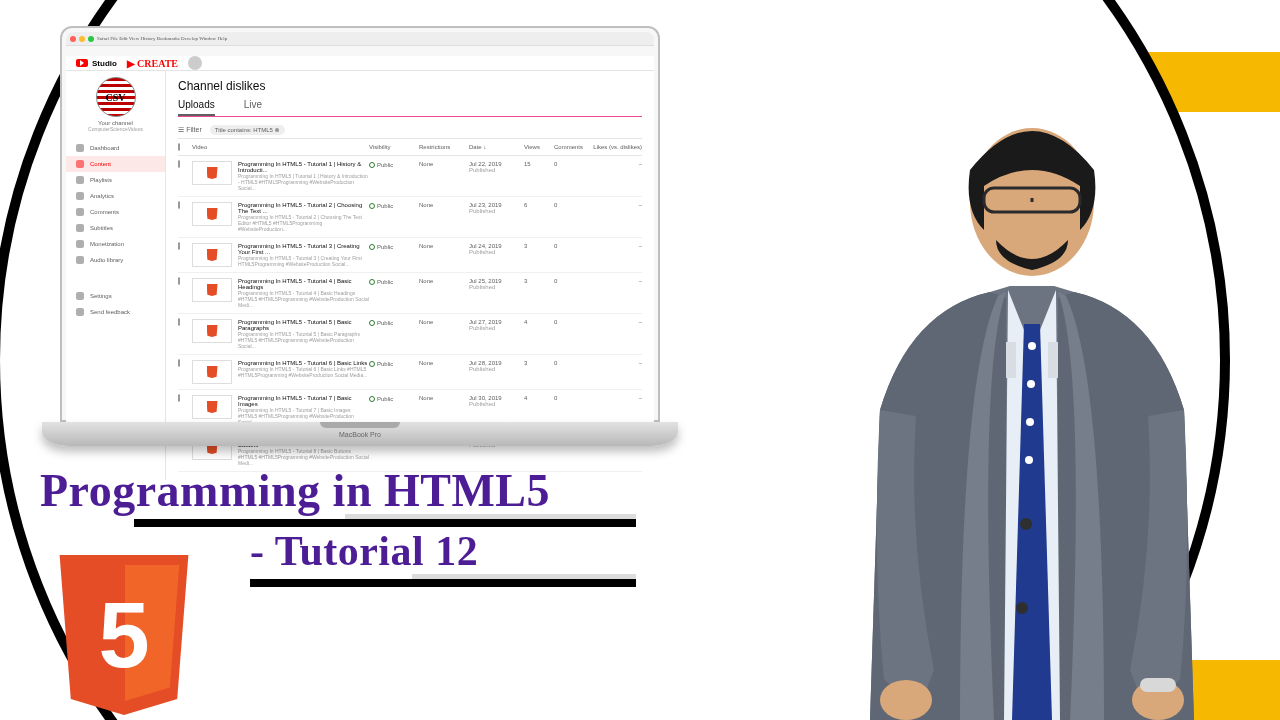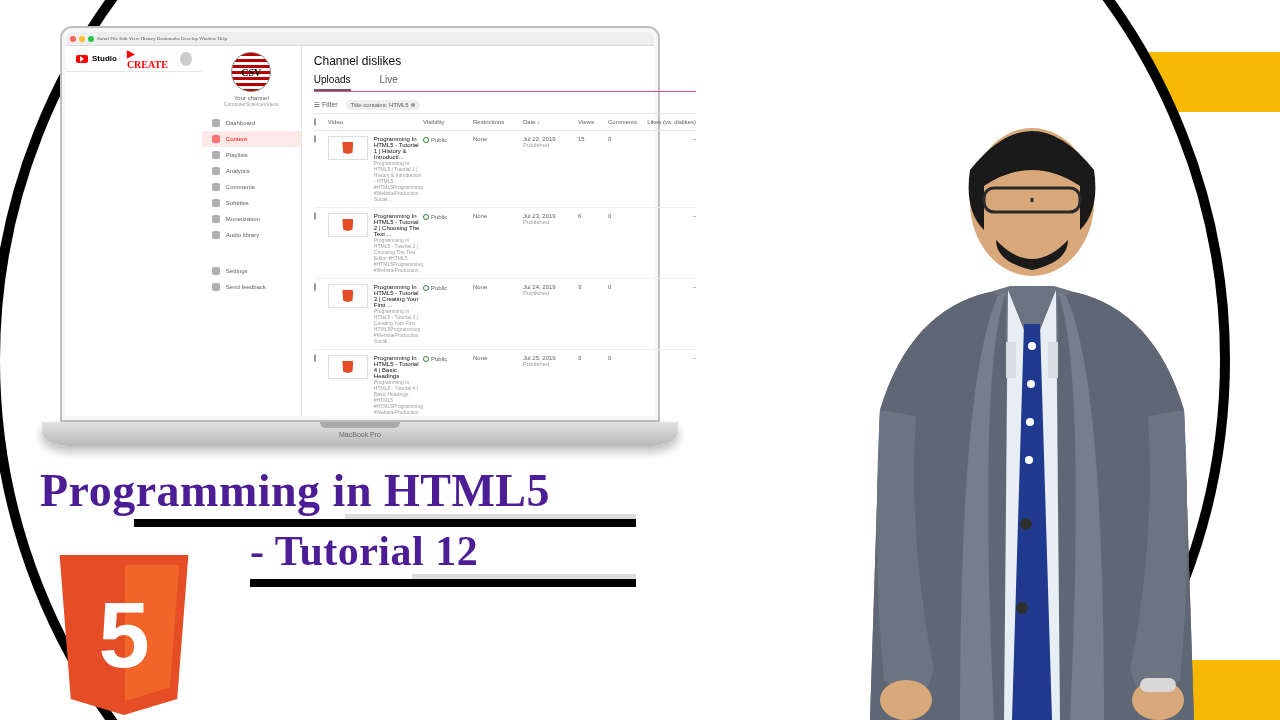--- a/index.html
+++ b/index.html
@@ -33,21 +33,21 @@
     background: #f7f7f7; border: 2px solid #bfbfbf; border-radius: 12px 12px 0 0;
     padding: 4px; height: 396px; position: relative;
   }
   .mac-menubar {
     height: 14px; background: #eee; border-radius: 8px 8px 0 0;
     border-bottom: 1px solid #ddd; font-size: 5px; color: #555;
     display: flex; align-items: center; gap: 3px; padding: 0 4px;
   }
   .dot { width: 6px; height: 6px; border-radius: 50%; display: inline-block; }
   .dot.r { background: #ff5f57; } .dot.y { background: #febc2e; } .dot.g { background: #28c840; }
-  .yt-app { background: #fff; height: calc(100% - 14px); display: flex; flex-direction: row; }
+  .yt-app { background: #fff; height: calc(100% - 14px); display: flex; flex-direction: column; margin-top: 10px; }
   .yt-header {
     height: 26px; border-bottom: 1px solid #e5e5e5; display: flex; align-items: center;
     padding: 0 10px; gap: 10px; font-size: 8px;
   }
   .yt-logo { display: flex; align-items: center; gap: 4px; font-weight: bold; font-family: Arial, sans-serif; }
   .yt-play { width: 12px; height: 8px; background: #ff0000; border-radius: 2px; position: relative; }
   .yt-play::after { content: ''; position: absolute; left: 4px; top: 1px; border: 3px solid transparent; border-left: 4px solid #fff; }
   .yt-search { flex: 1; margin: 0 60px; }
   .yt-search input {
     width: 100%; height: 16px; border: 1px solid #ccc; border-radius: 3px;

